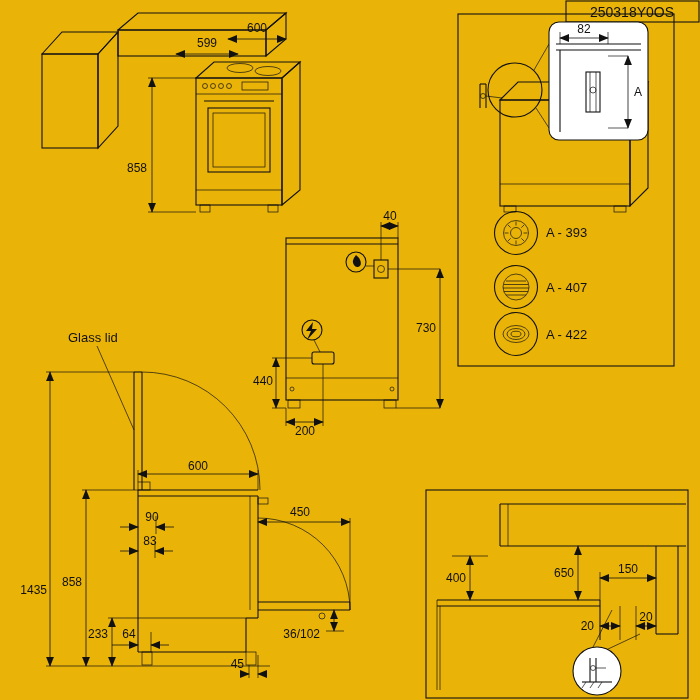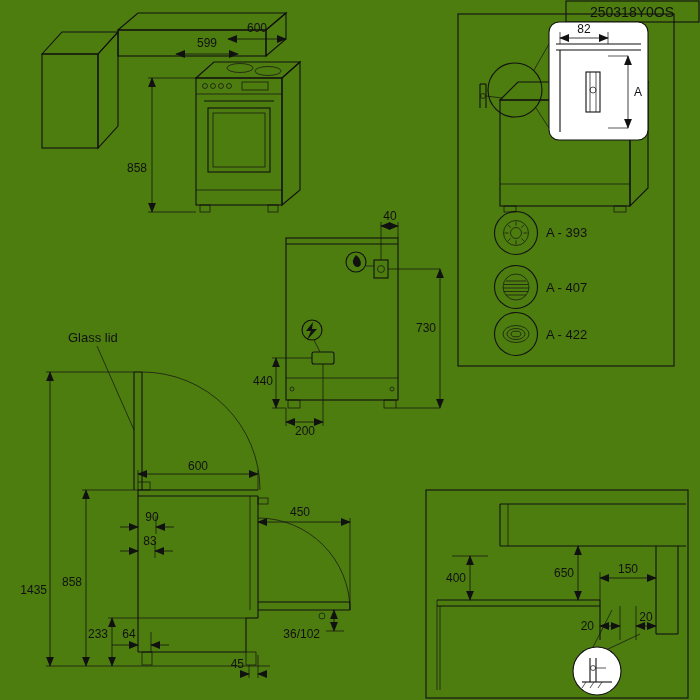--- a/index.html
+++ b/index.html
@@ -1,16 +1,16 @@
 <!DOCTYPE html>
 <html><head>
 <meta charset="utf-8">
 <style>
   html,body{margin:0;padding:0;background:#fff}
-  .stage{width:700px;height:700px;position:relative;background:#4d7c0f;font-family:"Liberation Sans",sans-serif}
+  .stage{width:700px;height:700px;position:relative;background:#eab308;font-family:"Liberation Sans",sans-serif}
   svg{display:block}
   .ln{fill:none;stroke:#111;stroke-width:1.1}
   .tn{fill:none;stroke:#111;stroke-width:0.7}
   .dim{fill:none;stroke:#111;stroke-width:0.8}
   .wh{fill:#fff;stroke:#111;stroke-width:1.1}
   .blk{fill:#111;stroke:none}
   text{font-family:"Liberation Sans",sans-serif;font-size:12px;fill:#111}
   .big{font-size:14px}
   .mid{font-size:13px}
 </style>

